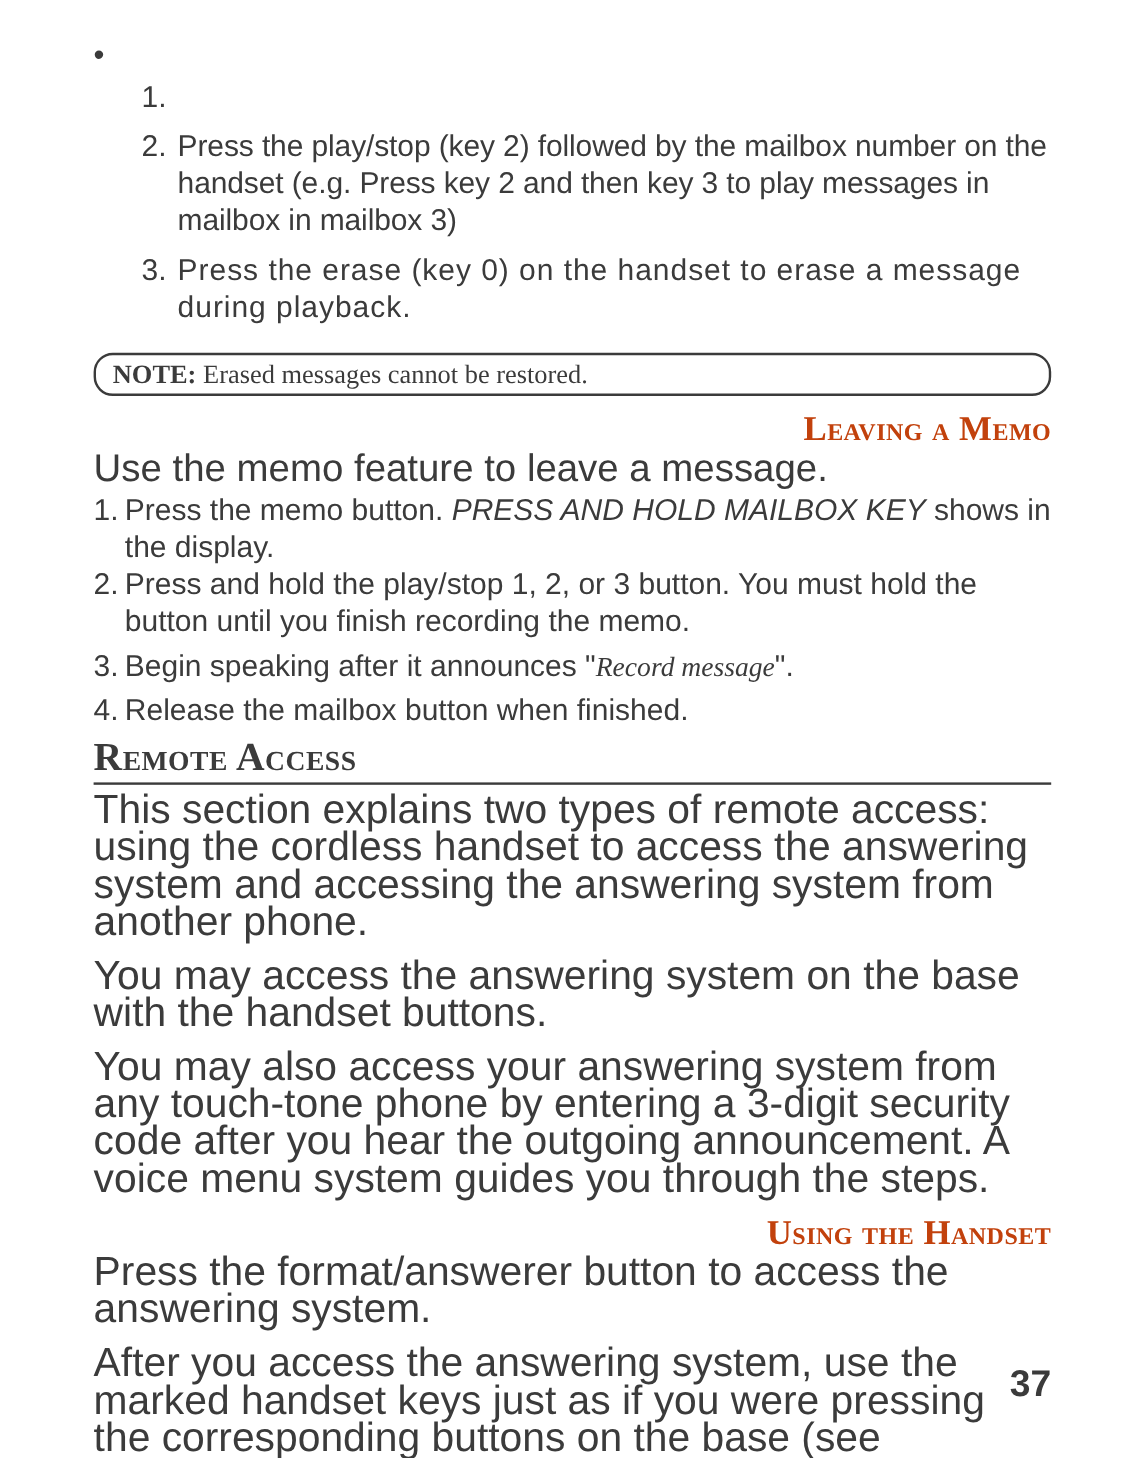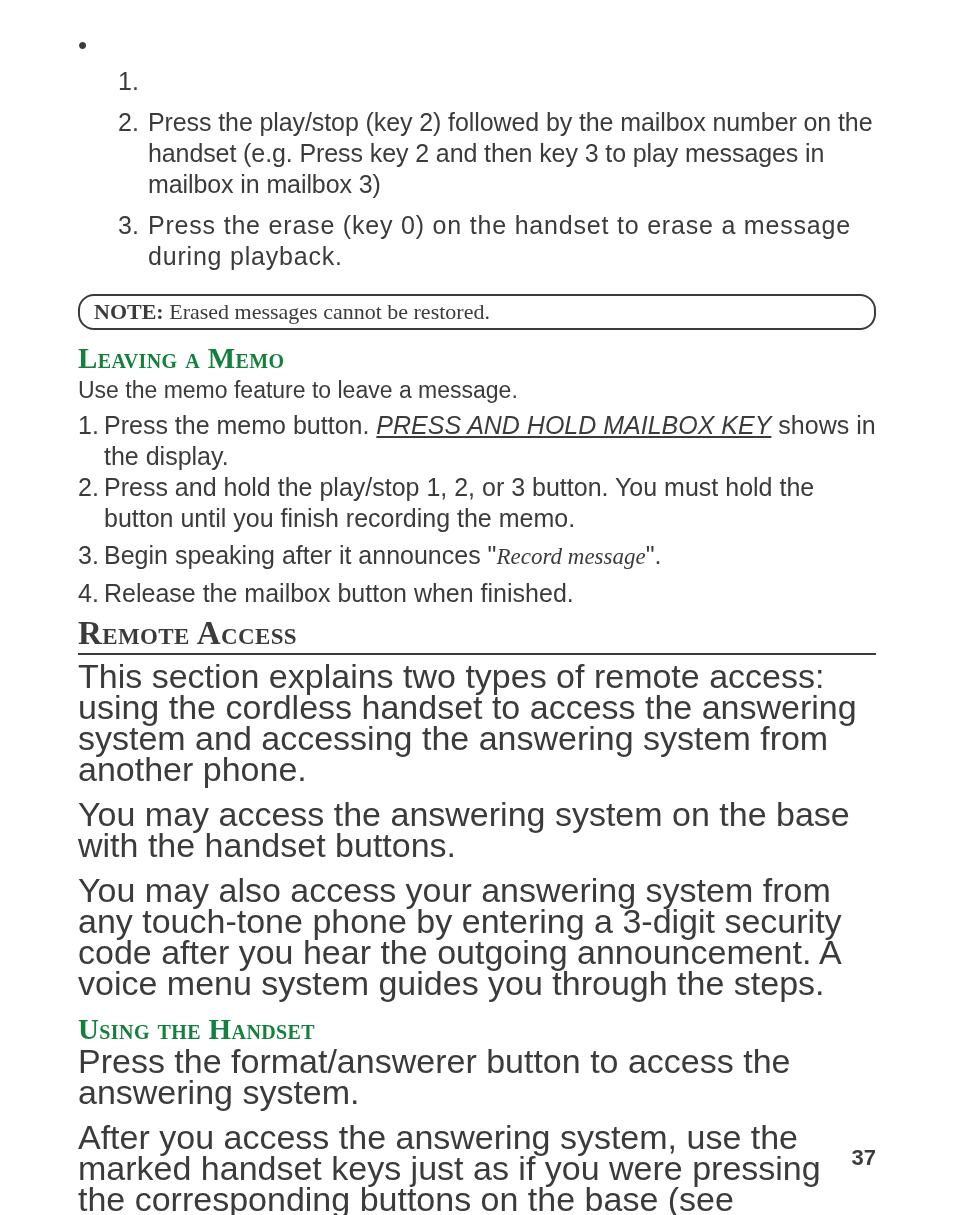--- a/index.html
+++ b/index.html
@@ -29,49 +29,50 @@
     font-family: Georgia, 'Times New Roman', serif;
     font-size: 22px;
     color: #3b3b3b;
   }
   .note-label { font-weight: bold; }
   .h3 {
     font-family: Georgia, 'Times New Roman', serif;
     font-variant: small-caps;
     font-weight: bold;
     font-size: 29px;
-    color: #15803d;
+    color: #c2410c;
     letter-spacing: 0.4px;
     margin-bottom: 0px;
+    text-align: right;
   }
-  .para { font-size: 23px; line-height: 31px; margin-bottom: 4px; }
+  .para { font-size: 32px; line-height: 31px; margin-bottom: 4px; }
   .ol-item { display: flex; margin-bottom: 6px; }
   .ol-num { width: 26px; font-size: 25px; line-height: 31px; flex-shrink: 0; }
   .ol-text { font-size: 25px; line-height: 31px; }
-  .ol-text .ital { font-style: italic; text-decoration: underline; }
+  .ol-text .ital { font-style: italic; }
   .serif-ital { font-family: Georgia, 'Times New Roman', serif; font-style: italic; font-size: 23px; }
   .indent { padding-left: 23px; }
   .h2 {
     font-family: Georgia, 'Times New Roman', serif;
     font-variant: small-caps;
     font-weight: bold;
     font-size: 33px;
     color: #3b3b3b;
     border-bottom: 2px solid #3b3b3b;
     padding-bottom: 1px;
     margin-bottom: 6px;
     letter-spacing: 0.4px;
   }
   .body-para { font-size: 34px; line-height: 31px; margin-bottom: 14px; }
   .page-num {
     position: absolute;
     bottom: 44px;
     right: 78px;
     font-weight: bold;
-    font-size: 22px;
+    font-size: 31px;
     color: #3b3b3b;
   }
 </style>
 </head>
 <body>
 
 <div class="bullet-block">
   <div class="bullet-dot">•</div>
 </div>
 

